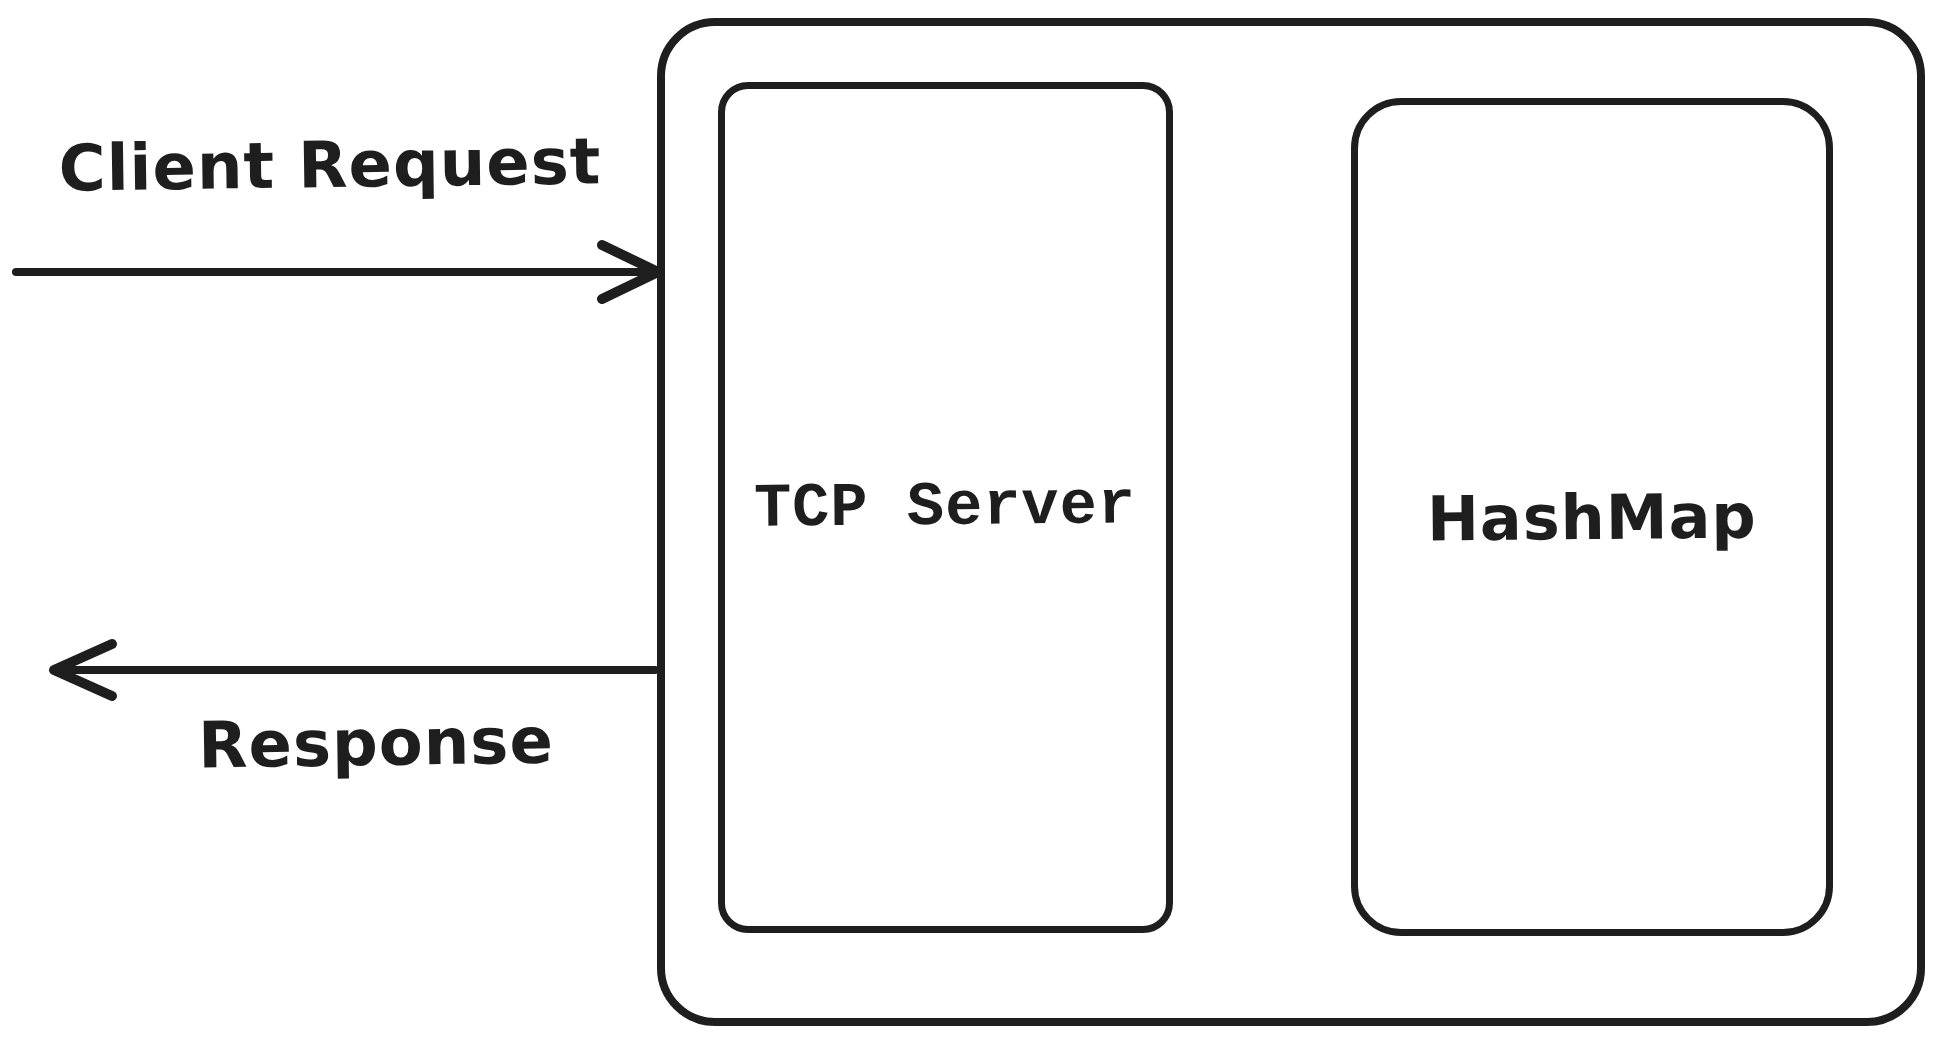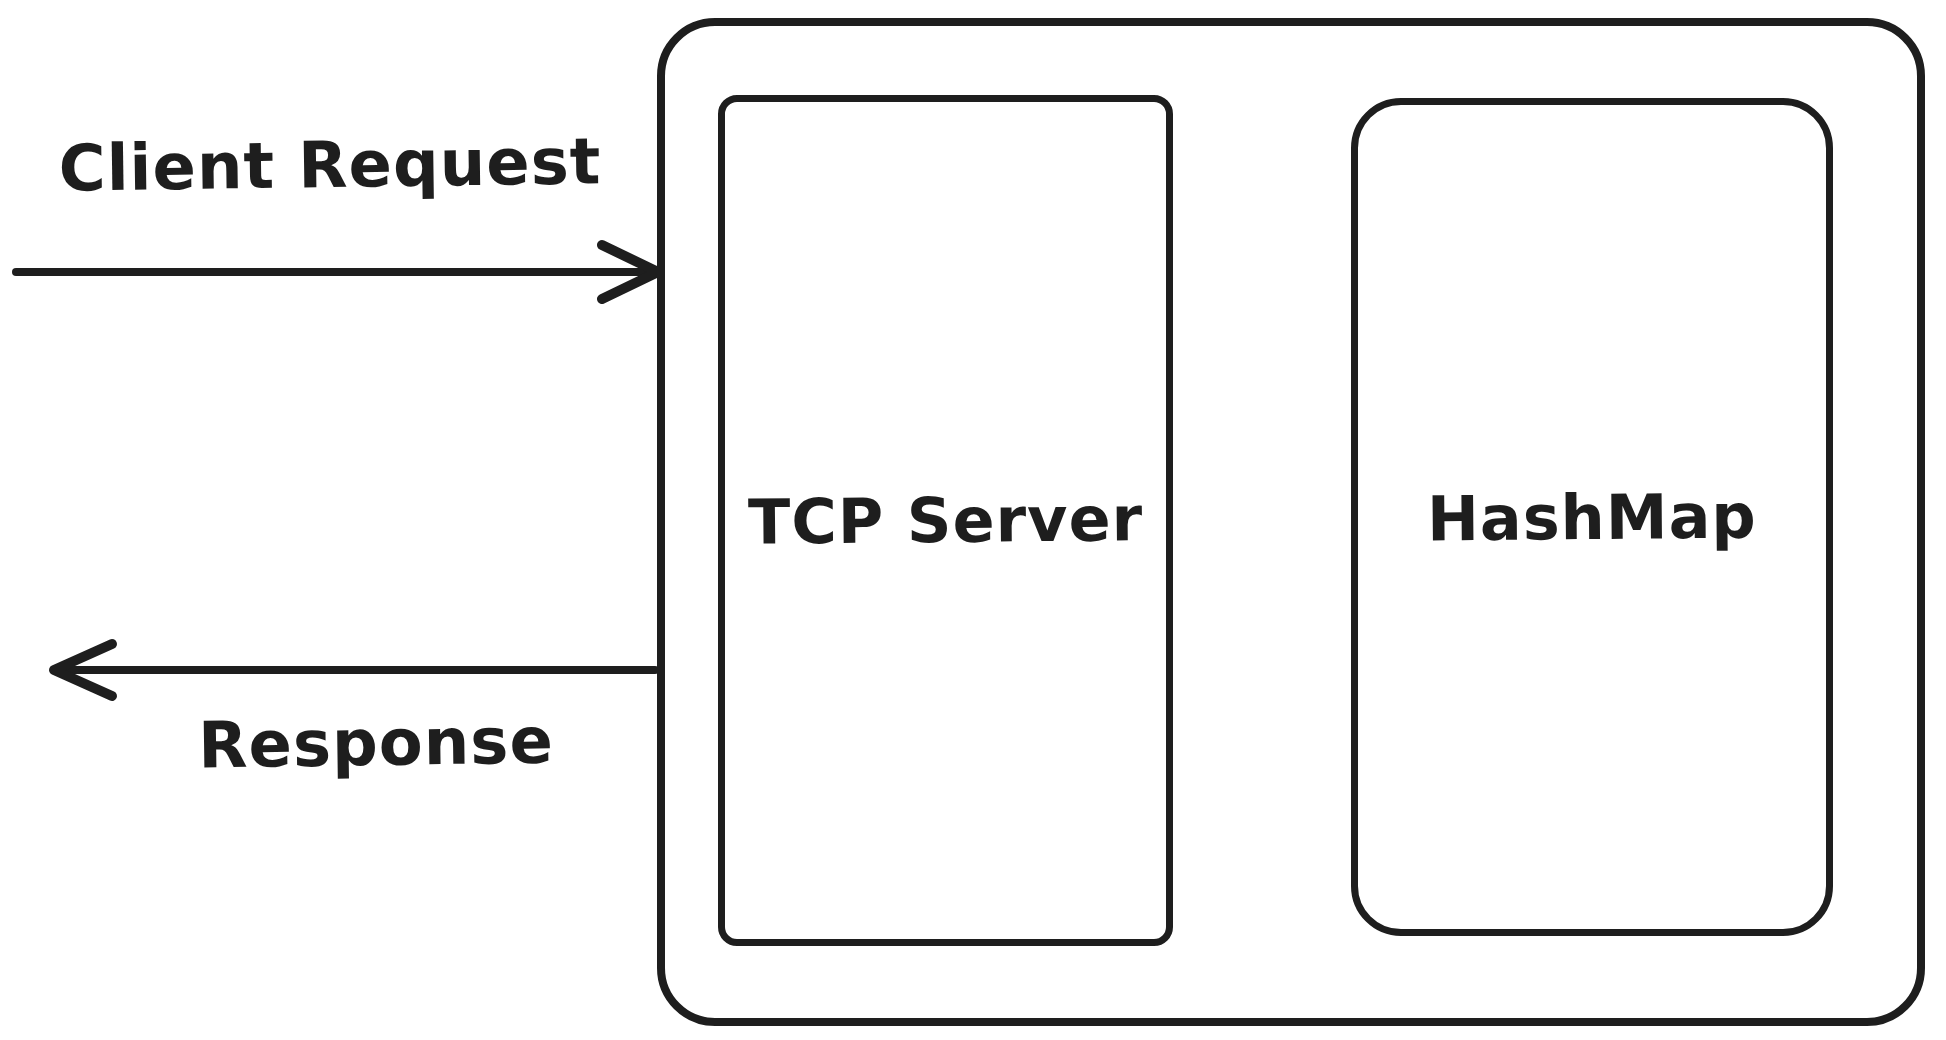--- a/index.html
+++ b/index.html
@@ -27,24 +27,25 @@
     align-items: center;
     justify-content: center;
   }
   .outer-box {
     left: 657px; top: 18px;
     width: 1268px; height: 1008px;
     border-width: 8px;
     border-radius: 58px;
   }
   .tcp-box {
-    left: 718px; top: 95px;
+    left: 718px; top: 82px;
     width: 455px; height: 851px;
     border-width: 7px;
-    border-radius: 19px;
+    border-radius: 30px;
+    font-family: Liberation Mono, monospace;
   }
   .hashmap-box {
     left: 1351px; top: 98px;
     width: 482px; height: 838px;
     border-width: 7px;
     border-radius: 50px;
     text-align: right;
   }
   .node-label {
     color: var(--stroke);

